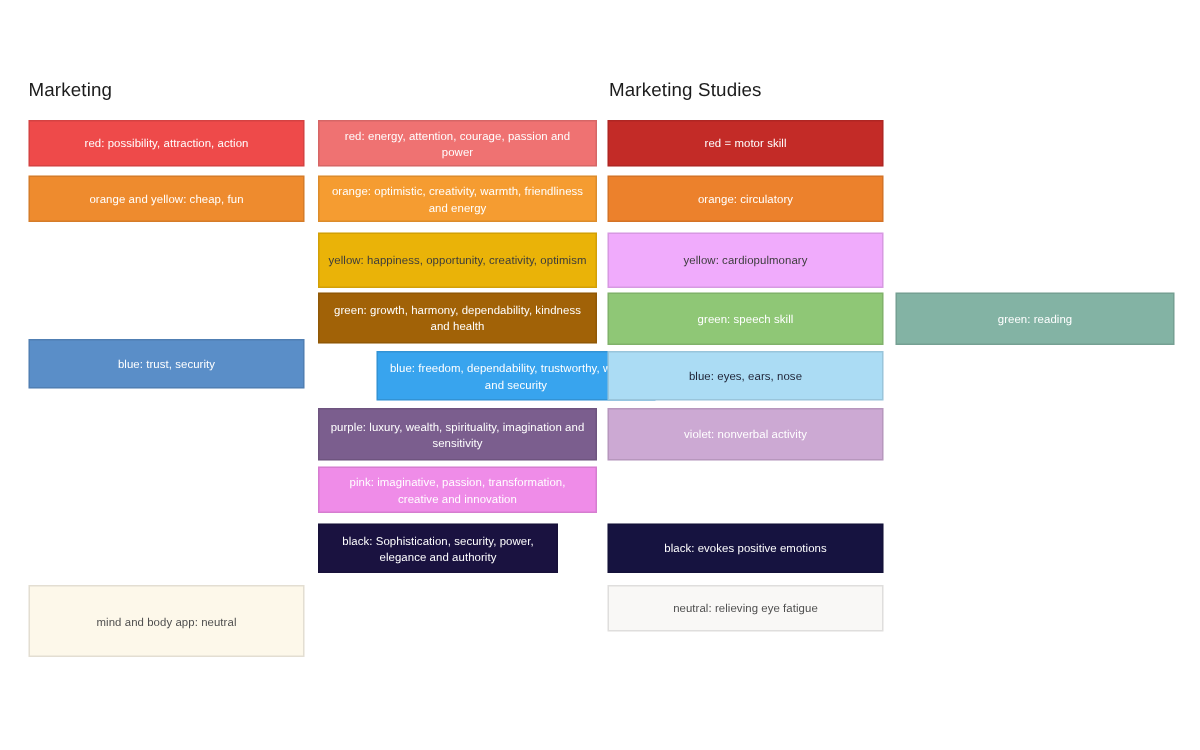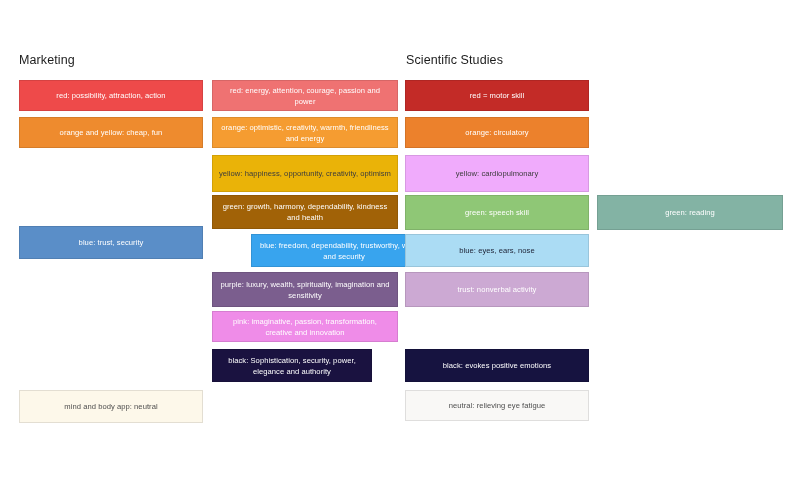--- a/index.html
+++ b/index.html
@@ -48,33 +48,33 @@
     width: 100%;
   }
 </style>
 </head>
 <body>
 
 <div class="canvas">
 
   <div class="section-title" id="title-marketing">Marketing</div>
 
-  <div class="section-title" id="title-scientific">Scientific Studies</div>
+  <div class="section-title" id="title-scientific">Marketing Studies</div>
 
   <div id="swatch-layer">
       <div class="swatch" style="left: 19px; width: 184px; top: 80px; height: 31px; background: rgb(238, 74, 74); color: rgb(255, 255, 255);">
         <span>red: possibility, attraction, action</span>
       </div>
       <div class="swatch" style="left: 19px; width: 184px; top: 117px; height: 31px; background: rgb(238, 139, 46); color: rgb(255, 255, 255);">
         <span>orange and yellow: cheap, fun</span>
       </div>
       <div class="swatch" style="left: 19px; width: 184px; top: 226px; height: 33px; background: rgb(90, 142, 200); color: rgb(255, 255, 255);">
         <span>blue: trust, security</span>
       </div>
-      <div class="swatch" style="left: 19px; width: 184px; top: 390px; height: 33px; background: rgb(253, 248, 234); color: rgb(78, 78, 78);">
+      <div class="swatch" style="left: 19px; width: 184px; top: 390px; height: 48px; background: rgb(253, 248, 234); color: rgb(78, 78, 78);">
         <span>mind and body app: neutral</span>
       </div>
       <div class="swatch" style="left: 212px; width: 186px; top: 80px; height: 31px; background: rgb(239, 114, 114); color: rgb(255, 255, 255);">
         <span>red: energy, attention, courage, passion and power</span>
       </div>
       <div class="swatch" style="left: 212px; width: 186px; top: 117px; height: 31px; background: rgb(245, 156, 49); color: rgb(255, 255, 255);">
         <span>orange: optimistic, creativity, warmth, friendliness and energy</span>
       </div>
       <div class="swatch" style="left: 212px; width: 186px; top: 155px; height: 37px; background: #eab308; color: rgb(60, 60, 60);">
         <span>yellow: happiness, opportunity, creativity, optimism</span>
@@ -103,21 +103,21 @@
       <div class="swatch" style="left: 405px; width: 184px; top: 155px; height: 37px; background: #f0abfc; color: rgb(60, 60, 60);">
         <span>yellow: cardiopulmonary</span>
       </div>
       <div class="swatch" style="left: 405px; width: 184px; top: 195px; height: 35px; background: rgb(143, 199, 118); color: rgb(255, 255, 255);">
         <span>green: speech skill</span>
       </div>
       <div class="swatch" style="left: 405px; width: 184px; top: 234px; height: 33px; background: rgb(171, 220, 244); color: rgb(28, 32, 51);">
         <span>blue: eyes, ears, nose</span>
       </div>
       <div class="swatch" style="left: 405px; width: 184px; top: 272px; height: 35px; background: rgb(204, 169, 211); color: rgb(255, 255, 255);">
-        <span>trust: nonverbal activity</span>
+        <span>violet: nonverbal activity</span>
       </div>
       <div class="swatch" style="left: 405px; width: 184px; top: 349px; height: 33px; background: rgb(22, 19, 64); color: rgb(255, 255, 255);">
         <span>black: evokes positive emotions</span>
       </div>
       <div class="swatch" style="left: 405px; width: 184px; top: 390px; height: 31px; background: rgb(249, 248, 246); color: rgb(78, 78, 78);">
         <span>neutral: relieving eye fatigue</span>
       </div>
       <div class="swatch" style="left: 597px; width: 186px; top: 195px; height: 35px; background: rgb(131, 179, 164); color: rgb(255, 255, 255);">
         <span>green: reading</span>
       </div>

